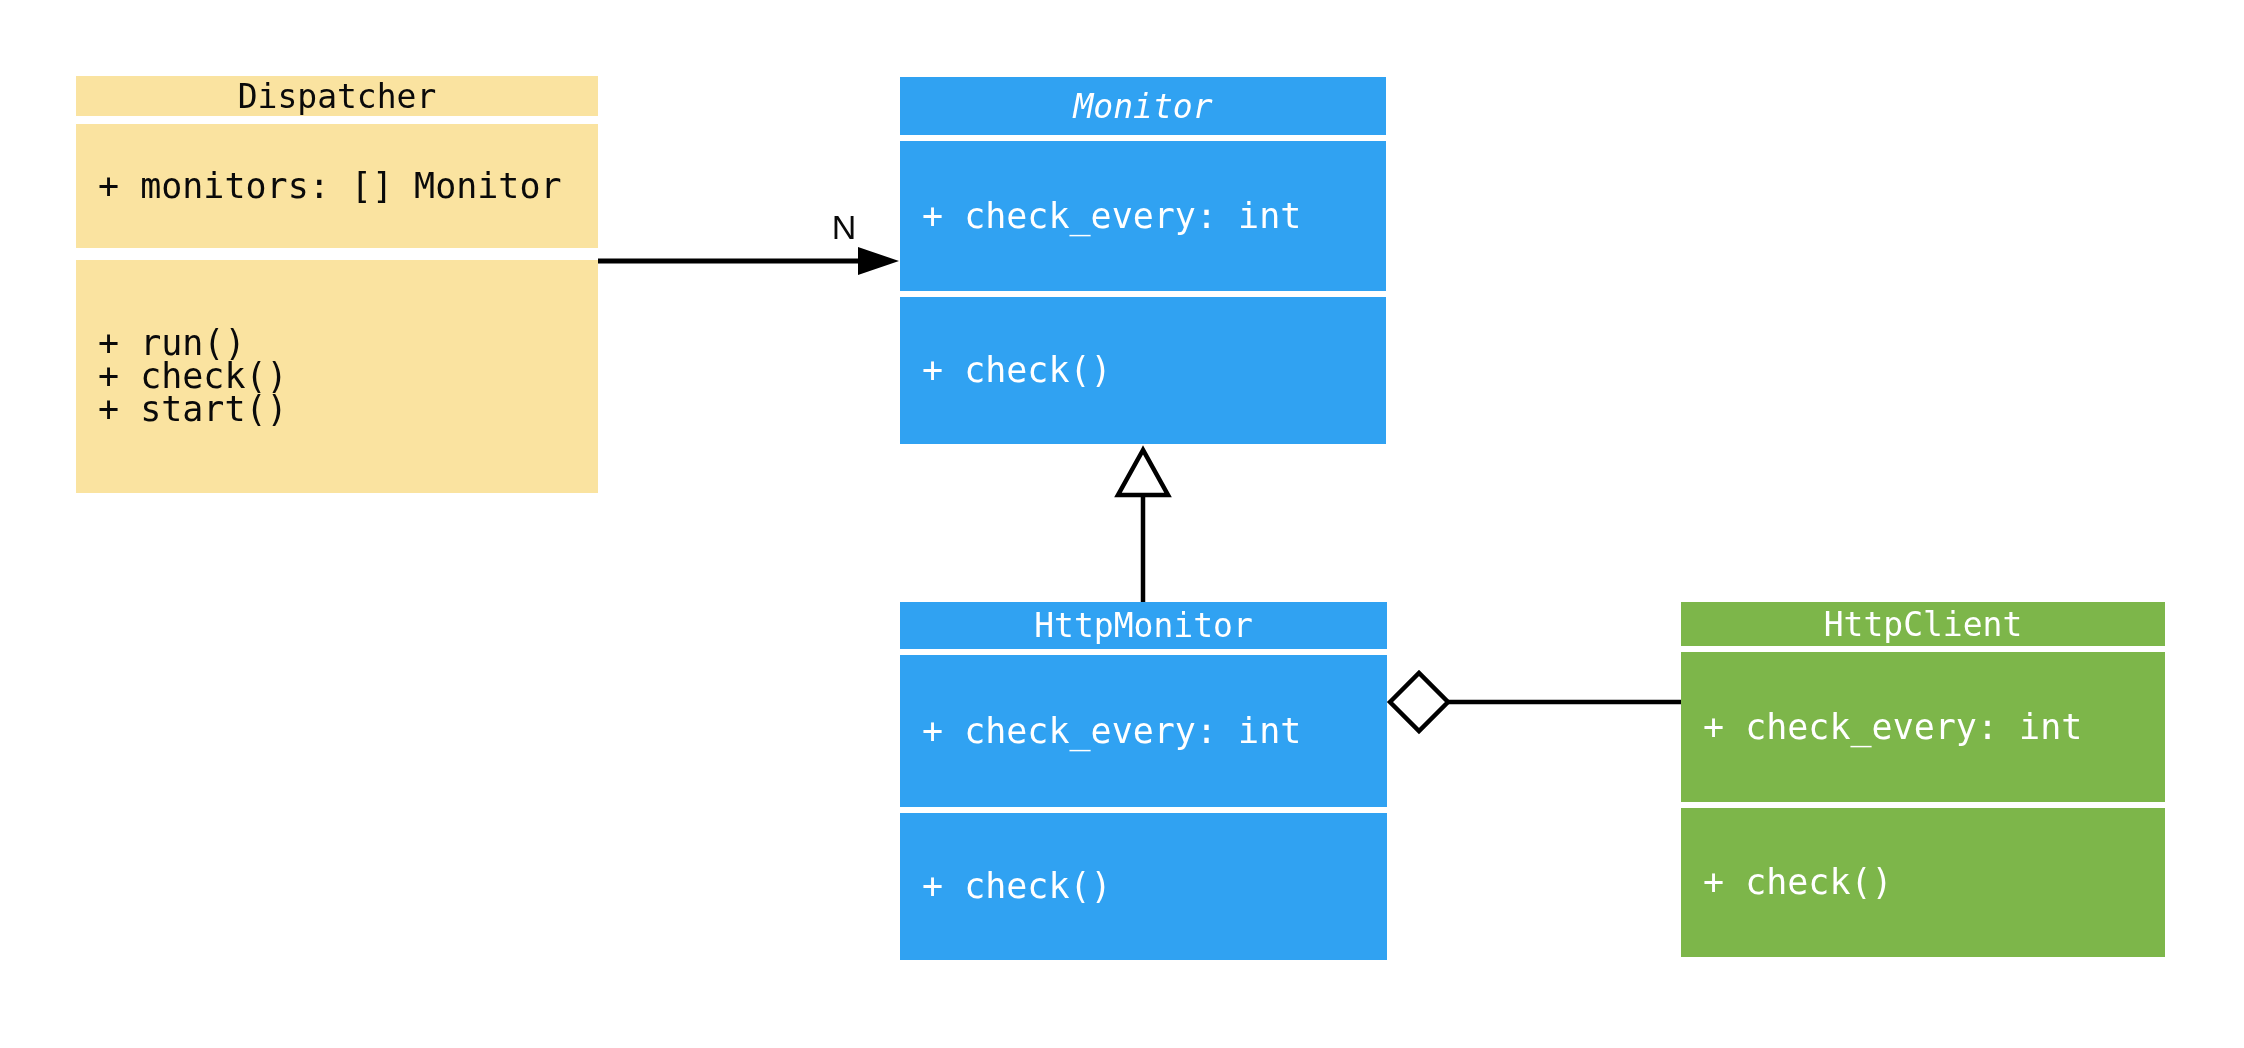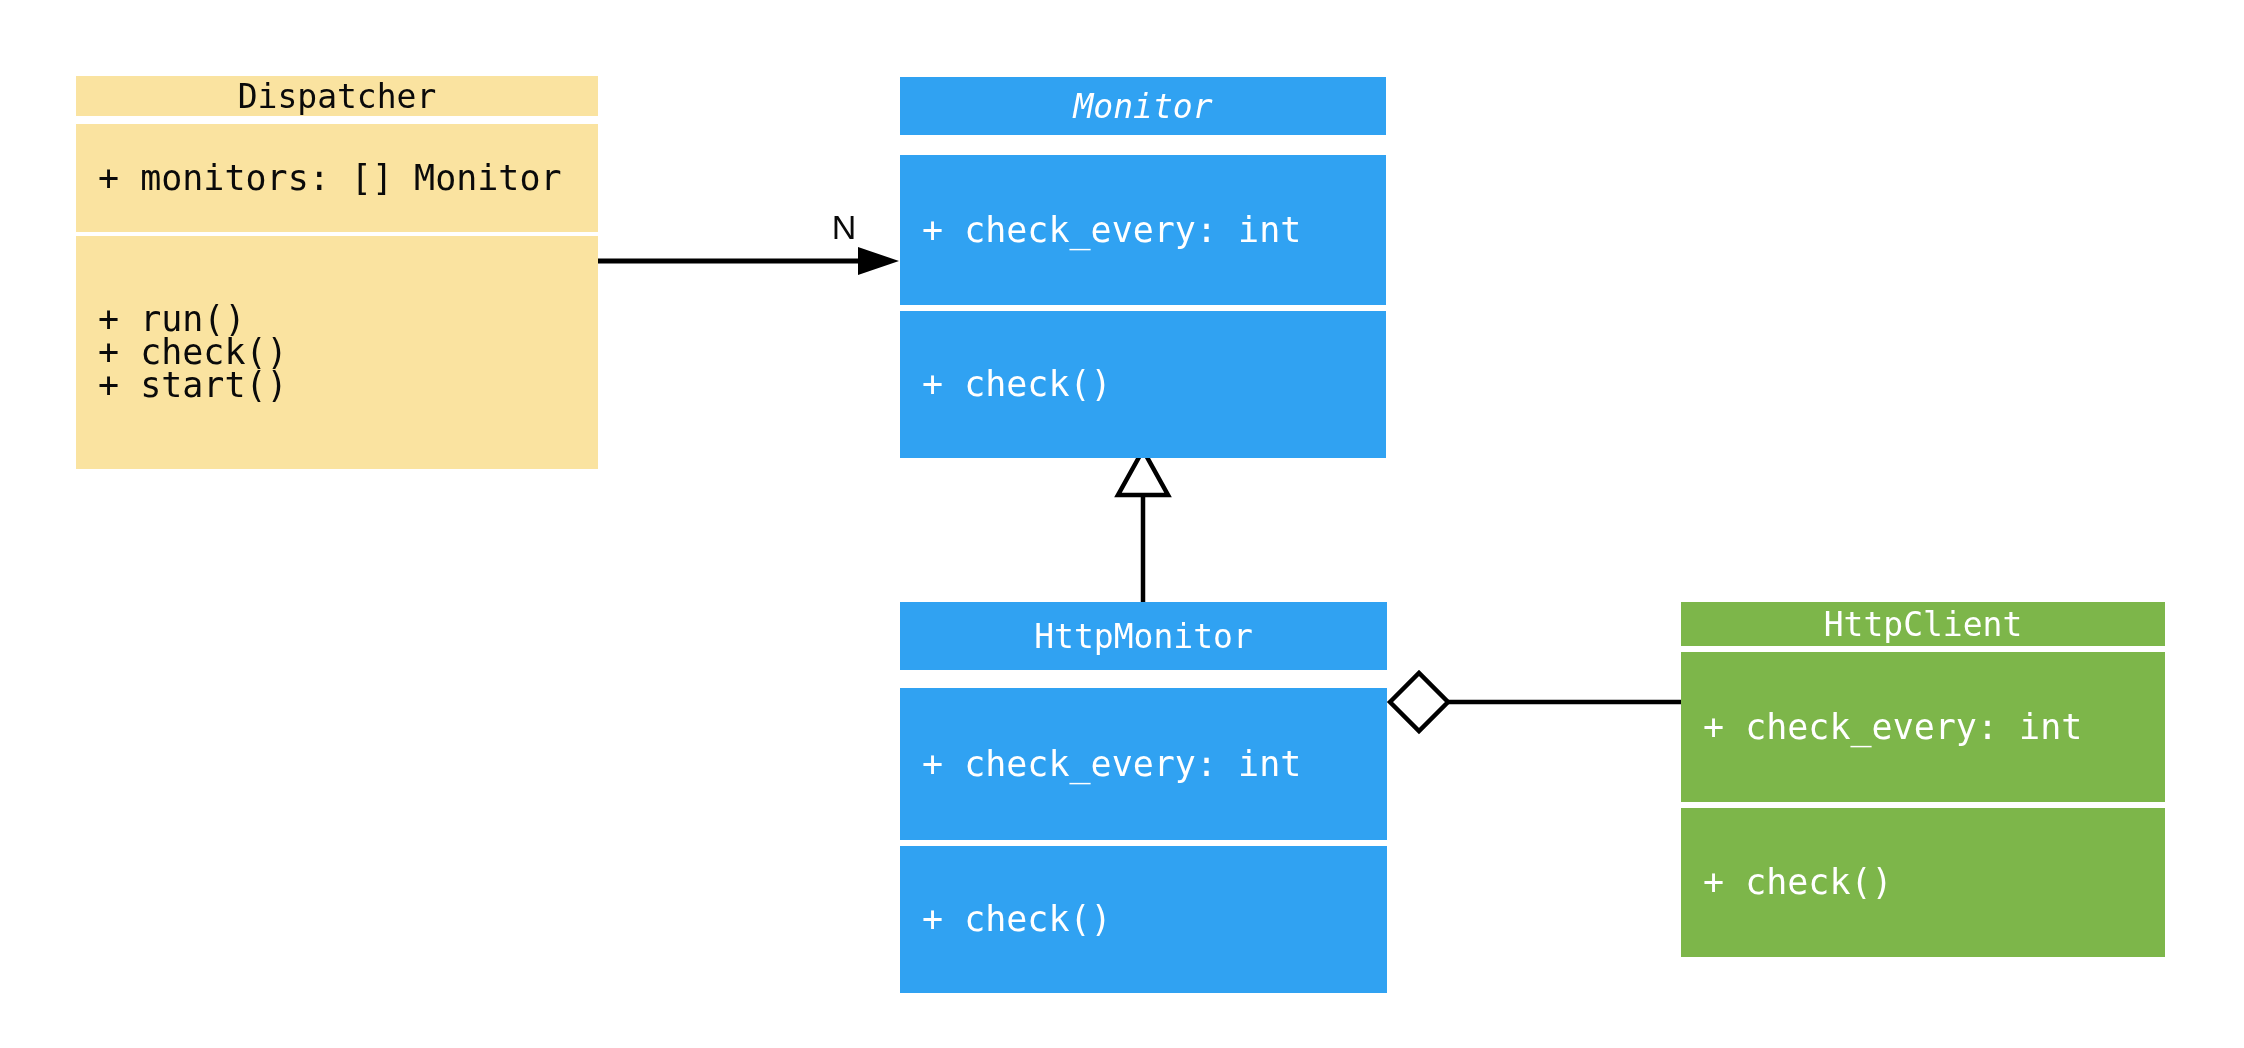--- a/index.html
+++ b/index.html
@@ -87,44 +87,44 @@
       <line x1="1448" y1="702" x2="1681" y2="702" stroke="var(--connector, #000000)" stroke-width="4.5"></line>
     </g>
   </svg>
 
   <span class="mult-label">N</span>
 
   <div class="uml-class" style="left:76px; top:76px; width:522px;">
     <div class="row title fill-dispatcher" style="height:40px; margin-bottom:8px;">
       <span class="title-text">Dispatcher</span>
     </div>
-    <div class="row section fill-dispatcher" style="height:108px; margin-bottom:4px;">
+    <div class="row section fill-dispatcher" style="height:124px; margin-bottom:12px;">
       <div class="member">+ monitors: [] Monitor</div>
     </div>
     <div class="row section fill-dispatcher" style="height:233px;">
       <div class="member">+ run()</div>
       <div class="member">+ check()</div>
       <div class="member">+ start()</div>
     </div>
   </div>
 
   <div class="uml-class" style="left:900px; top:77px; width:486px;">
-    <div class="row title abstract fill-monitor" style="height:58px; margin-bottom:20px;">
+    <div class="row title abstract fill-monitor" style="height:58px; margin-bottom:6px;">
       <span class="title-text">Monitor</span>
     </div>
     <div class="row section fill-monitor" style="height:150px; margin-bottom:6px;">
       <div class="member">+ check_every: int</div>
     </div>
     <div class="row section fill-monitor" style="height:147px;">
       <div class="member">+ check()</div>
     </div>
   </div>
 
   <div class="uml-class" style="left:900px; top:602px; width:487px;">
-    <div class="row title fill-monitor" style="height:68px; margin-bottom:18px;">
+    <div class="row title fill-monitor" style="height:47px; margin-bottom:6px;">
       <span class="title-text">HttpMonitor</span>
     </div>
     <div class="row section fill-monitor" style="height:152px; margin-bottom:6px;">
       <div class="member">+ check_every: int</div>
     </div>
     <div class="row section fill-monitor" style="height:147px;">
       <div class="member">+ check()</div>
     </div>
   </div>
 

